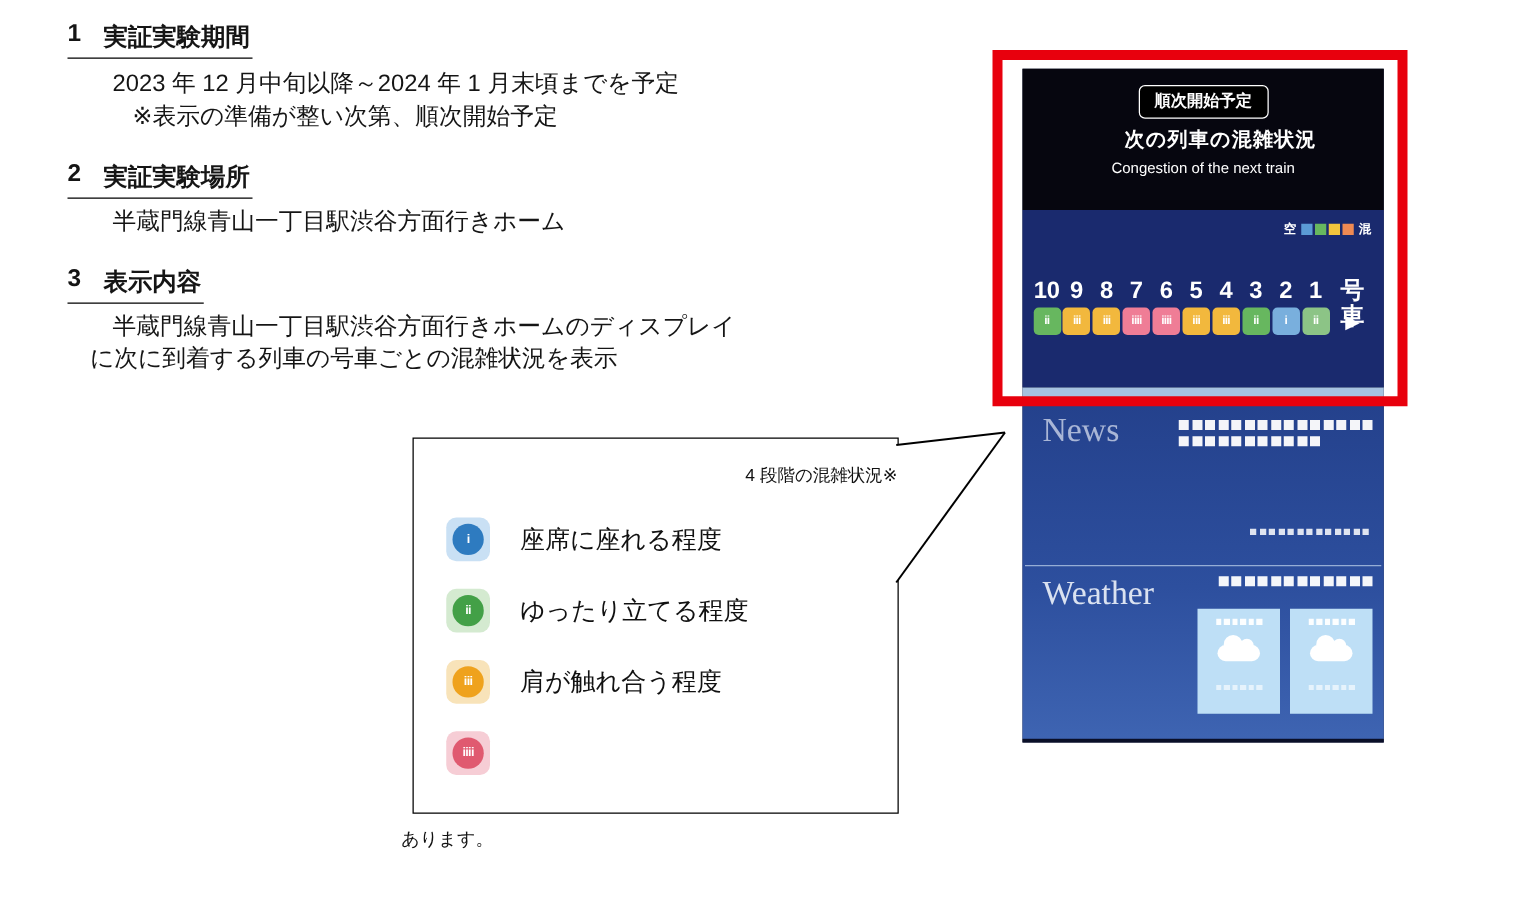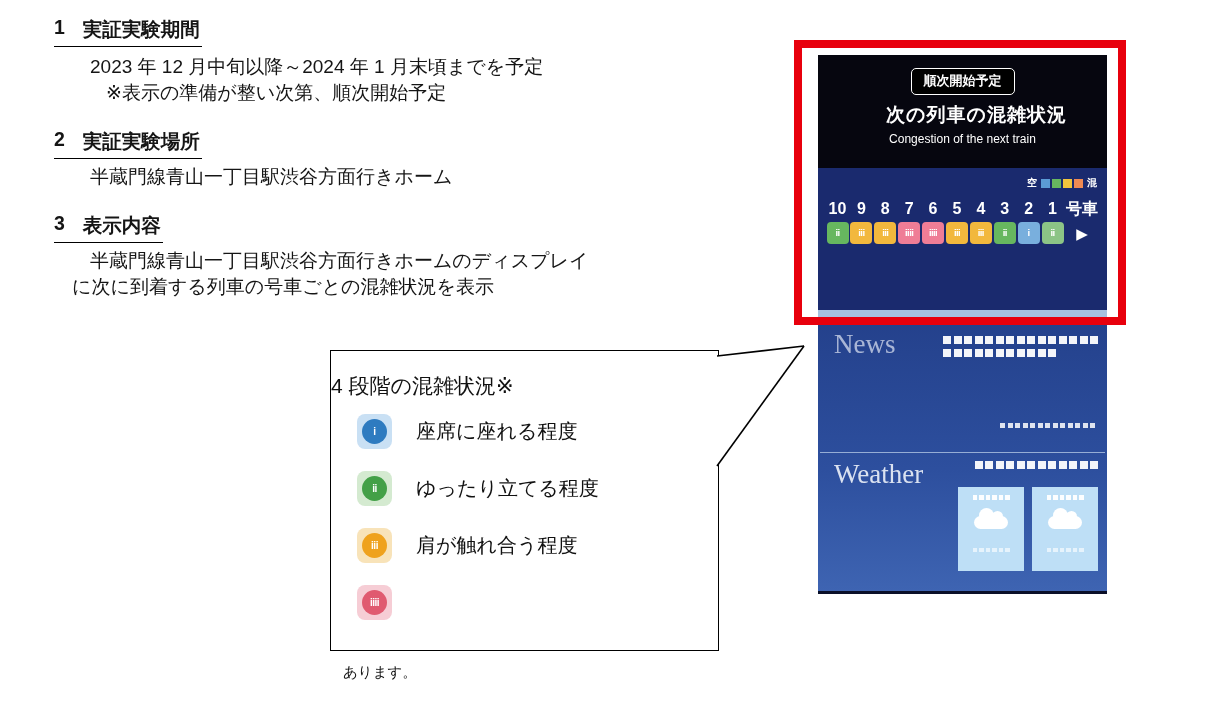--- a/index.html
+++ b/index.html
@@ -8,47 +8,47 @@
     position:relative; background:#ffffff; overflow:hidden;
     font-family:"Liberation Sans","DejaVu Sans",sans-serif; color:#111;
   }
   
   .t { position:absolute; font-size:19px; white-space:nowrap; color:#151515; }
   .h { font-weight:bold; font-size:19.5px; }
   .hwrap { display:inline-flex; gap:18px; border-bottom:1.7px solid #000; padding:0 2px 3px 0; }
   
   .legend-box { position:absolute; left:330px; top:350px; width:389px; height:301px;
     background:#fff; border:1.6px solid #000; }
-  .legend-title { position:absolute; top:21px; left:0; width:100%; text-align:left; font-size:21px; }
+  .legend-title { position:absolute; top:21px; left:0; width:100%; text-align:right; font-size:14px; }
   .legend-row { position:absolute; left:26px; display:flex; align-items:center; gap:24px; height:36px; }
   .lg-badge { width:35px; height:35px; border-radius:8px; display:flex; align-items:center; justify-content:center; flex:none; }
   .lg-circle { width:25px; height:25px; border-radius:50%; display:flex; align-items:center; justify-content:center;
     color:#fff; font-weight:bold; font-size:10px; letter-spacing:-0.5px; font-style:normal; }
   .lg-label { font-size:20px; }
   .footnote { position:absolute; left:301px; top:661px; font-size:14.5px; line-height:23px; }
-  .fn2 { margin-left:42px; }
+  .fn2 { margin-left:20px; }
   
   .callout { position:absolute; left:0; top:0; pointer-events:none; z-index:6; }
   
   .display { position:absolute; left:818px; top:55px; width:289px; height:539px;
     background:#0c1535; z-index:10; display:flex; flex-direction:column;
     border-bottom:3px solid #0a0f28; }
   .d-header { flex:none; height:113px; background:#06060f; text-align:center; padding-top:13px; }
   .d-badge { display:inline-block; background:#000; border:1.5px solid #fff; color:#fff;
     font-size:13px; font-weight:bold; padding:3px 12px 4px; border-radius:5px; }
-  .d-title { color:#fff; font-size:19px; font-weight:bold; margin-top:7px; letter-spacing:1px;padding-left:28px; }
+  .d-title { color:#fff; font-size:16px; font-weight:bold; margin-top:7px; letter-spacing:1px;padding-left:28px; }
   .d-sub { color:#fff; font-size:12px; margin-top:4px; }
   .d-congestion { flex:none; height:142px; background:#1a2a6e; padding:8px 8px 0; }
   .scale-row { display:flex; justify-content:flex-end; align-items:center; gap:2px; }
   .scale-label { color:#fff; font-size:10px; font-weight:bold; margin:0 2px; }
   .scale-sq { width:9px; height:9px; }
   .cars-row { display:flex; justify-content:space-between; margin-top:8px; }
   .car-col { width:23px; text-align:center; }
   .car-col.unit { width:34px; }
-  .car-num { color:#fff; font-size:16px; font-weight:bold; height:21px; line-height:21px; }
+  .car-num { color:#fff; font-size:19px; font-weight:bold; height:21px; line-height:21px;margin-top:24px; }
   .car-icon { width:22px; height:22px; margin:3px auto 0; border-radius:4px; color:#fff;
     font-weight:bold; font-size:9.5px; line-height:22px; letter-spacing:-0.6px; }
   .car-arrow { color:#fff; font-size:15px; margin-top:4px; line-height:22px; }
   .d-bar { flex:none; height:11px; background:#a6c2e0; }
   .d-lower { flex:1; position:relative; background:linear-gradient(180deg,#24418c 0%,#2d4f9e 55%,#3e64b2 100%); }
   .serif-label { font-family:"Liberation Serif","DejaVu Serif",serif; font-size:27px; position:absolute; }
   .news-label { left:16px; top:8px; color:rgba(233,238,248,0.68); }
   .weather-label { left:16px; top:138px; color:rgba(242,246,252,0.88); }
   .sq-row { display:flex; gap:2.5px; }
   .sq-row i { display:block; width:8px; height:8px; background:rgba(255,255,255,0.95); flex:none; }

